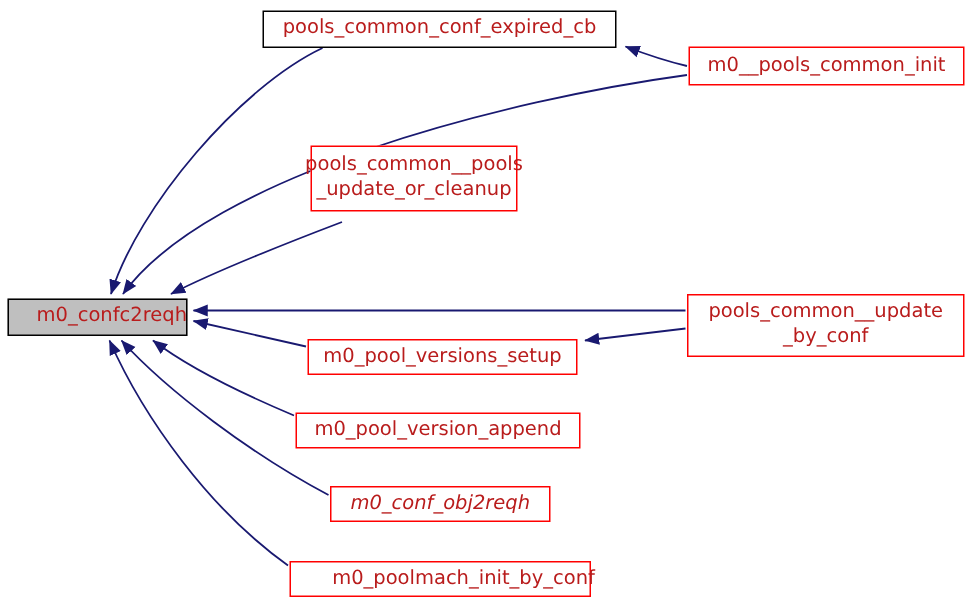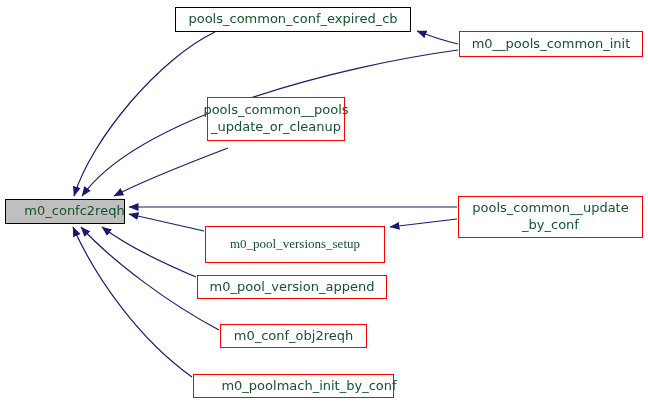--- a/index.html
+++ b/index.html
@@ -18,21 +18,21 @@
   }
   .node {
     position: absolute;
     box-sizing: border-box;
     display: flex;
     align-items: center;
     justify-content: center;
     text-align: center;
     font-size: 13px;
     line-height: 1.3;
-    color: #14532d;
+    color: #b91c1c;
     background: #ffffff;
     border: 1.5px solid #000000;
     white-space: pre-line;
     cursor: pointer;
     z-index: 2;
   }
   .node.red { border-color: #ff0000; }
   .node.current {
     background: #bfbfbf;
     cursor: default;
@@ -69,21 +69,21 @@
   <div class="node" style="left:175px; top:7px; width:236px; height:25px;">pools_common_conf_expired_cb</div>
 
   <div class="node red" style="left:459px; top:31px; width:184px; height:26px;">m0__pools_common_init</div>
 
   <div class="node red" style="left:207px; top:97px; width:138px; height:44px;">pools_common__pools
 _update_or_cleanup</div>
 
   <div class="node red" style="left:458px; top:196px; width:185px; height:42px;">pools_common__update
 _by_conf</div>
 
-  <div class="node red" style="left:205px; top:226px; width:180px; height:37px;font-family:Liberation Serif, serif;">m0_pool_versions_setup</div>
+  <div class="node red" style="left:205px; top:226px; width:180px; height:24px;">m0_pool_versions_setup</div>
 
   <div class="node red" style="left:197px; top:275px; width:190px; height:24px;">m0_pool_version_append</div>
 
-  <div class="node red" style="left:220px; top:324px; width:147px; height:24px;">m0_conf_obj2reqh</div>
+  <div class="node red" style="left:220px; top:324px; width:147px; height:24px;font-style:italic;">m0_conf_obj2reqh</div>
 
   <div class="node red" style="left:193px; top:374px; width:201px; height:24px;padding-left:31px;">m0_poolmach_init_by_conf</div>
 
 </div>
 
 </body></html>

